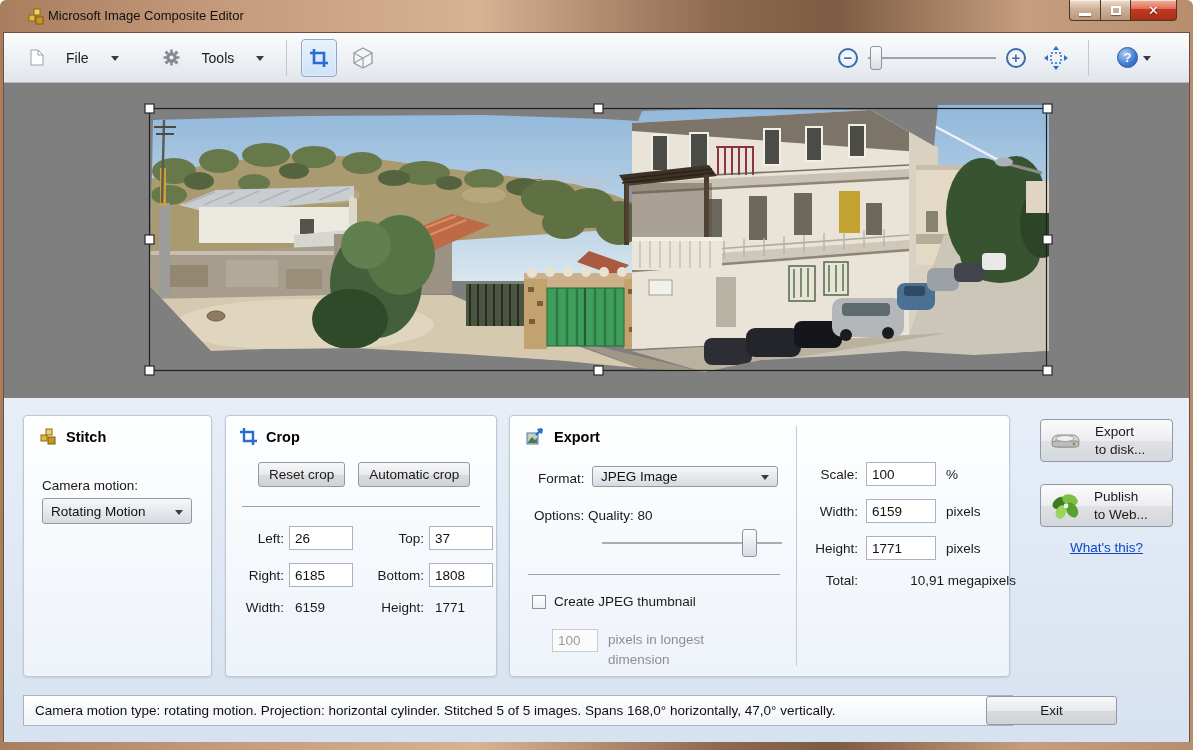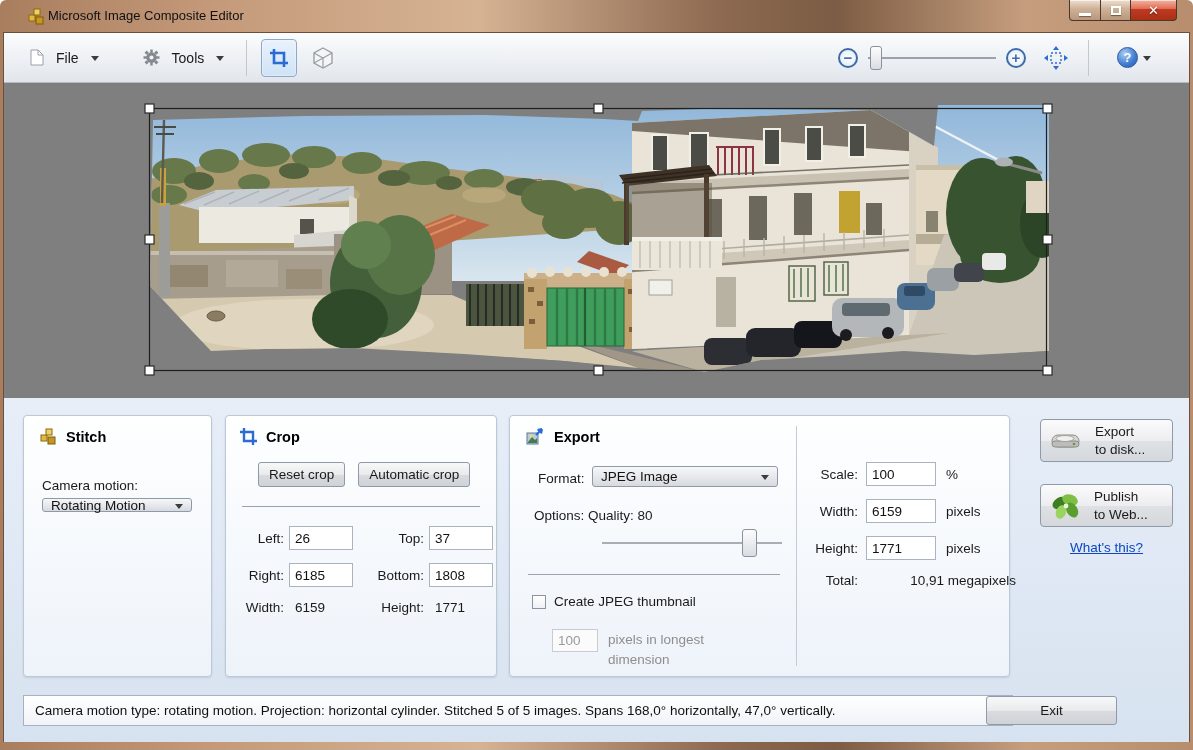--- a/index.html
+++ b/index.html
@@ -22,21 +22,21 @@
     text-shadow:0 1px 2px rgba(0,0,0,.5); }
   .min-glyph { width:12px; height:3px; background:#fff; margin-top:8px; box-shadow:0 1px 1px rgba(0,0,0,.4); }
   .max-glyph { width:10px; height:9px; border:2px solid #fff; box-shadow:0 1px 1px rgba(0,0,0,.4); }
 
   .content { position:absolute; left:3px; right:3px; top:32px; bottom:8px;
     background:#e9f0f8; overflow:hidden; border:1px solid #6b4f3a; border-bottom:none; }
   
   .toolbar { position:relative; height:50px;
     background:linear-gradient(#fbfcfd,#edf0f4 55%,#e2e6ec);
     border-bottom:1px solid #b4bac2; display:flex; align-items:center; }
-  .tb-item { display:flex; align-items:center; gap:12px; padding:6px 8px; border-radius:3px;
+  .tb-item { display:flex; align-items:center; gap:22px; padding:6px 8px; border-radius:3px;
     font-size:14px; color:#1a1a1a; cursor:default; }
   .tb-file { margin-left:18px; } .tb-tools { margin-left:28px; }
   .caret { width:0; height:0; border-left:4px solid transparent; border-right:4px solid transparent;
     border-top:5px solid #3c3c3c; margin-top:2px; }
   .tb-sep { width:1px; height:36px; background:#c3c8ce; margin:0 14px; }
   .tb-iconbtn { width:36px; height:38px; display:flex; align-items:center; justify-content:center; border-radius:4px; }
   .tb-iconbtn.selected { border:1px solid #8fa8c6;
     background:linear-gradient(#e9f2fc,#cfe2f6); box-shadow:inset 0 0 2px #fff; }
   .tb-right { margin-left:auto; margin-right:38px; display:flex; align-items:center; }
   .zoom-circle { width:20px; height:20px; border:2px solid #3f6ca6; border-radius:50%;
@@ -69,21 +69,21 @@
     background:linear-gradient(#f7f8f8,#e9eaec 50%,#d9dbdf 51%,#cfd2d7); padding:4px 10px; }
   .ddown { position:relative; border:1px solid #8e9aa8; border-radius:3px;
     background:linear-gradient(#f6f7f8,#e4e6ea 60%,#d6d9de); font-size:13.5px; color:#111;
     display:flex; align-items:center; padding:0 8px; }
   .ddown .caret { position:absolute; right:8px; }
 
   
   .p-stitch { left:19px; top:17px; width:189px; height:262px; }
   .p-stitch .panel-head { position:absolute; left:16px; top:12px; }
   .p-stitch .cm-label { position:absolute; left:18px; top:62px; }
-  .p-stitch .ddown { position:absolute; left:18px; top:82px; width:150px; height:14px; }
+  .p-stitch .ddown { position:absolute; left:18px; top:82px; width:150px; height:26px; }
 
   
   .p-crop { left:221px; top:17px; width:272px; height:262px; }
   .p-crop .panel-head { position:absolute; left:14px; top:12px; }
   .crop-btn-row { position:absolute; left:32px; top:46px; display:flex; gap:13px; }
   .crop-hr { position:absolute; left:16px; right:16px; top:90px; height:1px; background:#9aa4b0; }
   .crop-grid { position:absolute; left:10px; top:110px; width:252px; display:grid;
     grid-template-columns:48px 66px 64px 66px; grid-row-gap:13px; grid-column-gap:5px; align-items:center; }
   .crop-grid .lbl { text-align:right; }
   .crop-grid .txt { width:64px; height:24px; }

